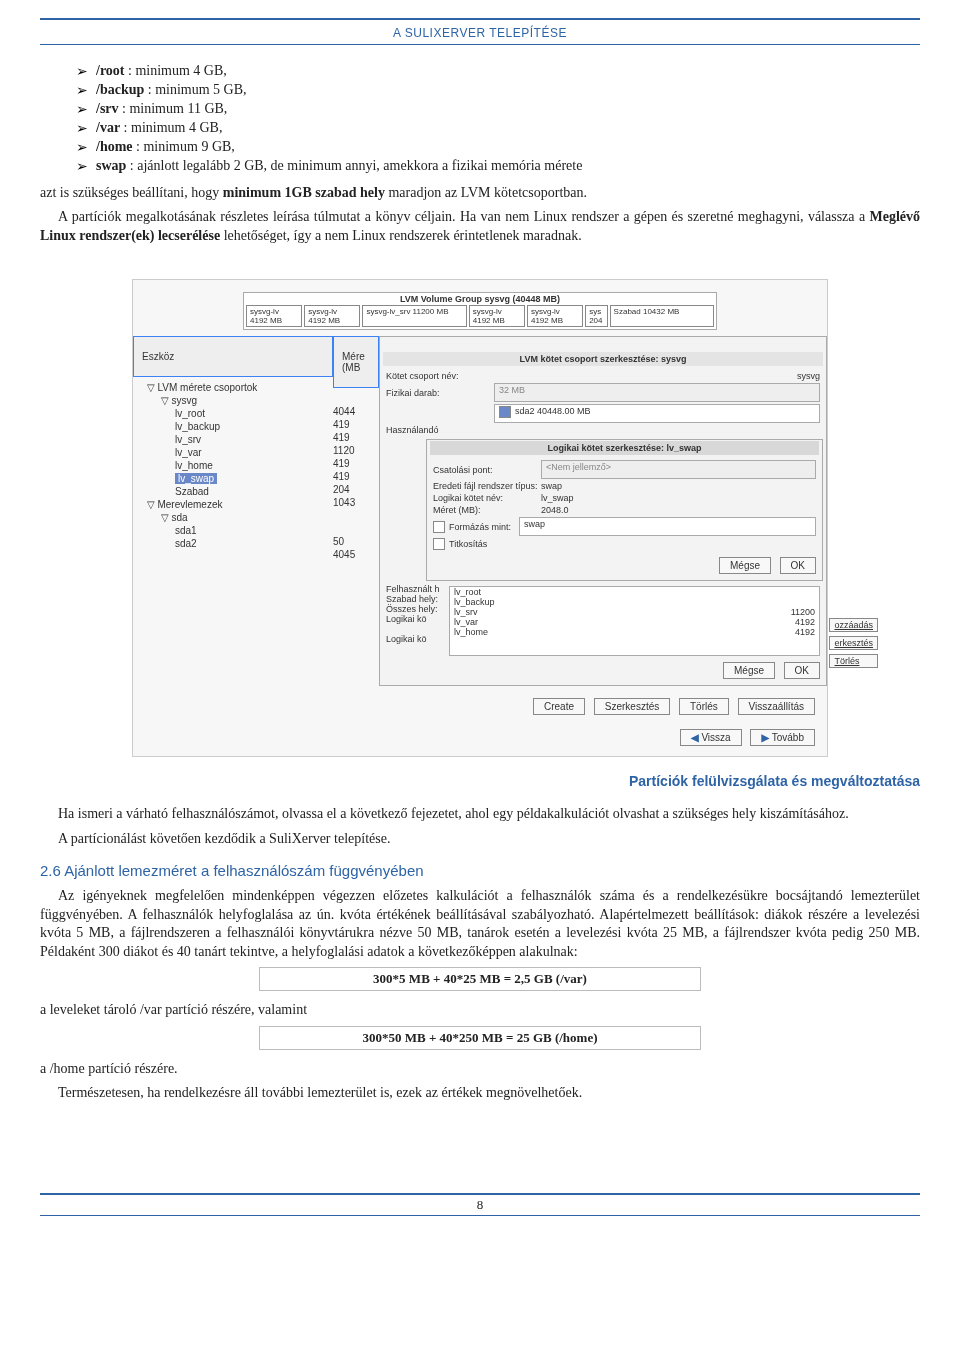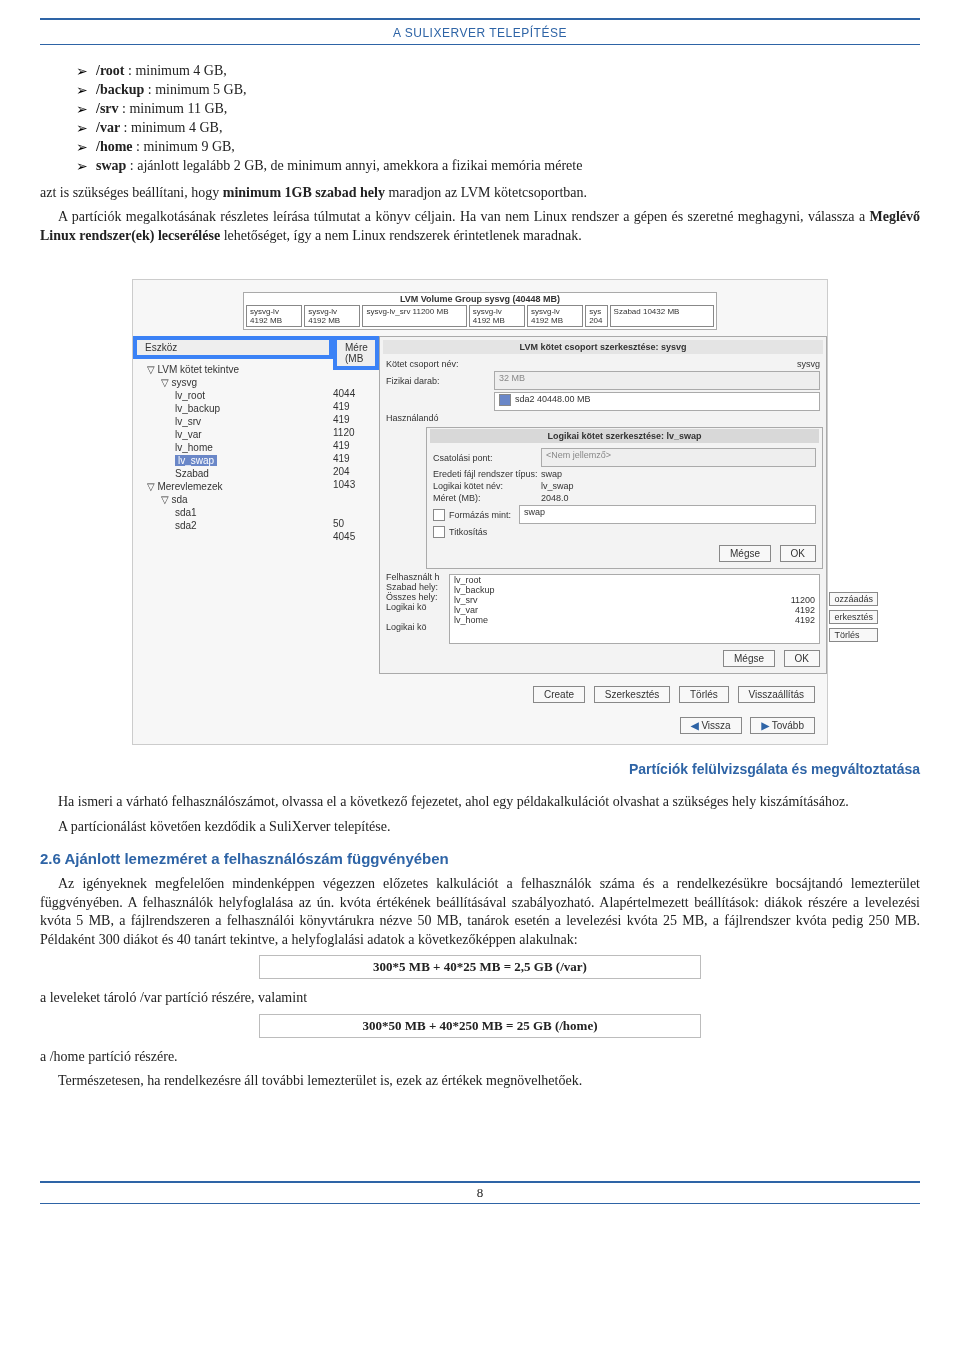--- a/index.html
+++ b/index.html
@@ -76,33 +76,33 @@
   .shot .vg-bar .vg-title { font-weight: bold; padding: 1px 4px; text-align: center; }
   .shot .vg-bar .vg-row { display: flex; padding: 0 2px; gap: 2px; }
   .shot .vg-bar .vg-cell {
     border: 1px solid #888; flex: 1; padding: 1px 3px; font-size: 8px;
   }
   .shot .tree {
     margin: 6px 0 6px 0;
     display: grid;
     grid-template-columns: 200px 46px 1fr;
   }
-  .tree-label { background: #eee; border: 4px solid #3b82f6; padding: 2px 8px; }
+  .tree-label { background: #eee; border: 1px solid #3b82f6; padding: 14px 8px; }
   .tree-body { padding: 4px 4px 4px 14px; }
   .tree-body .node { padding: 1px 0 1px 0; }
   .tree-body .node.in1 { padding-left: 14px; }
   .tree-body .node.in2 { padding-left: 28px; }
   .tree-body .sel { background: #6a87c8; color: #fff; display: inline-block; padding: 0 3px; }
   .sizecol { padding: 4px 0; }
   .sizecol .sz { padding: 1px 0; }
 
   .overlay-panel {
     border: 1px solid #aaa;
     background: #f3f3f3;
-    padding: 5px 6px 6px 6px;
+    padding: 17px 6px 6px 6px;
     font-size: 9px;
     position: relative;
   }
   .overlay-title {
     background: #e4e4e4;
     font-weight: bold;
     padding: 2px 4px;
     margin: -2px -3px 4px -3px;
     text-align: center;
   }
@@ -118,42 +118,42 @@
     border: 1px solid #aaa;
     background: #f3f3f3;
     padding: 3px 6px 6px 6px;
   }
   .chk { display:inline-block; width:10px; height:10px; border:1px solid #888; background:#fff; margin-right:4px; vertical-align:middle;}
   .btnrow { text-align: right; padding-top: 6px; }
   .btn {
     display: inline-block; border: 1px solid #888; background: #f8f8f8;
     padding: 2px 10px; margin-left: 6px; font-size: 10px;
   }
-  .rightbtns { position:absolute; right:-58px; top:20px; display:flex; flex-direction:column; gap:4px;}
+  .rightbtns { position:absolute; right:-58px; top:34px; display:flex; flex-direction:column; gap:4px;text-decoration:underline;}
   .rightbtns .btn { margin:0; font-size:9px; padding:1px 4px;}
   .lv-small-list {
     border:1px solid #aaa; background:#fff; height:68px; overflow:hidden; font-size:9px; margin-top:2px;
   }
   .lv-small-list div { padding:0 4px; display:flex; justify-content:space-between;}
   .bottom-row { padding: 6px 12px 10px 12px; text-align:right; }
   .footer-nav { padding: 4px 12px 10px 12px; text-align:right; }
   .btn .arrow { color: #2e64a6; font-weight: bold; }
 
   .caption {
     font-family: Verdana, Arial, sans-serif;
     color: #2e64a6;
     font-weight: bold;
     text-align: right;
     margin: 16px 0 16px 0;
     font-size: 14px;
   }
   .section-head {
     font-family: Verdana, Arial, sans-serif;
     color: #2e64a6;
-    font-weight: bold;
+    font-weight: normal;
     font-size: 15px;
     margin: 14px 0 8px 0;
   }
   .formula-box {
     margin: 2px auto 10px auto;
     width: 440px;
     border: 1px solid #bcbcbc;
     background: #fff;
     text-align: center;
     font-weight: bold;
@@ -212,21 +212,21 @@
 204</div>
           <div class="vg-cell" style="flex:2">Szabad
 10432 MB</div>
         </div>
       </div>
 
       <div class="tree">
         <div>
           <div class="tree-label">Eszköz</div>
           <div class="tree-body">
-            <div class="node">▽ LVM kötet tekintve</div>
+            <div class="node">▽ LVM mérete csoportok</div>
             <div class="node in1">▽ sysvg</div>
             <div class="node in2">lv_root</div>
             <div class="node in2">lv_backup</div>
             <div class="node in2">lv_srv</div>
             <div class="node in2">lv_var</div>
             <div class="node in2">lv_home</div>
             <div class="node in2"><span class="sel">lv_swap</span></div>
             <div class="node in2">Szabad</div>
             <div class="node">▽ Merevlemezek</div>
             <div class="node in1">▽ sda</div>

